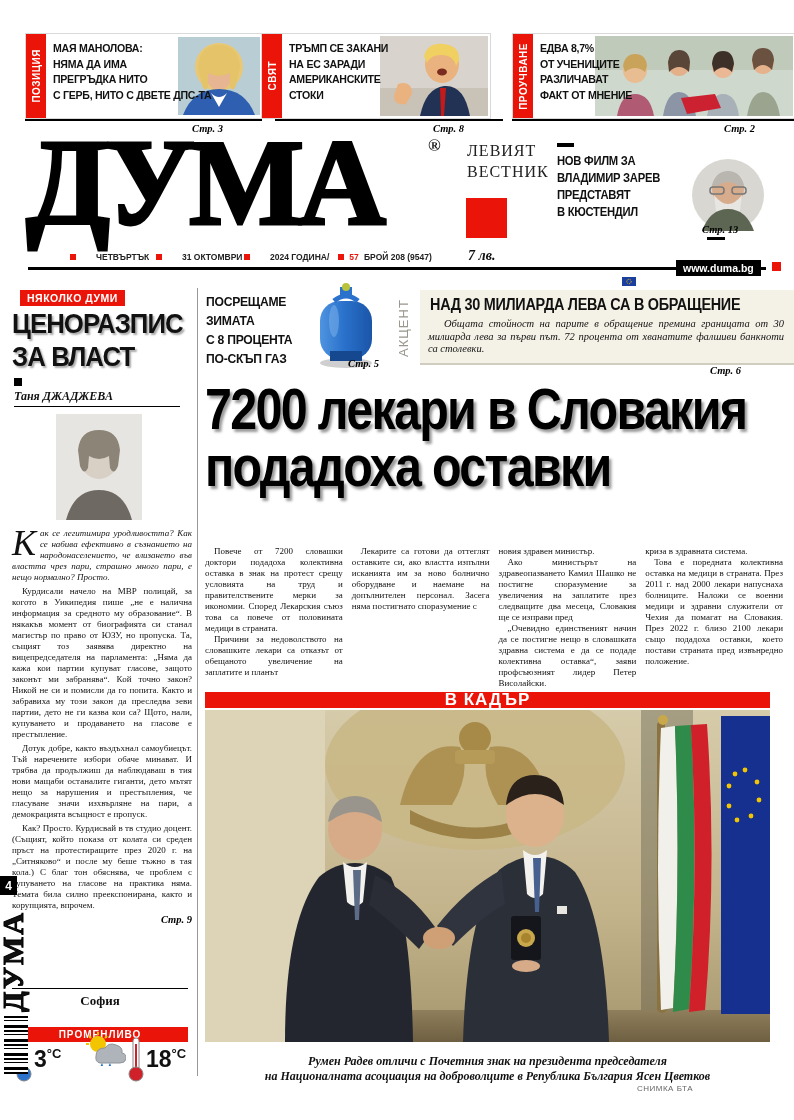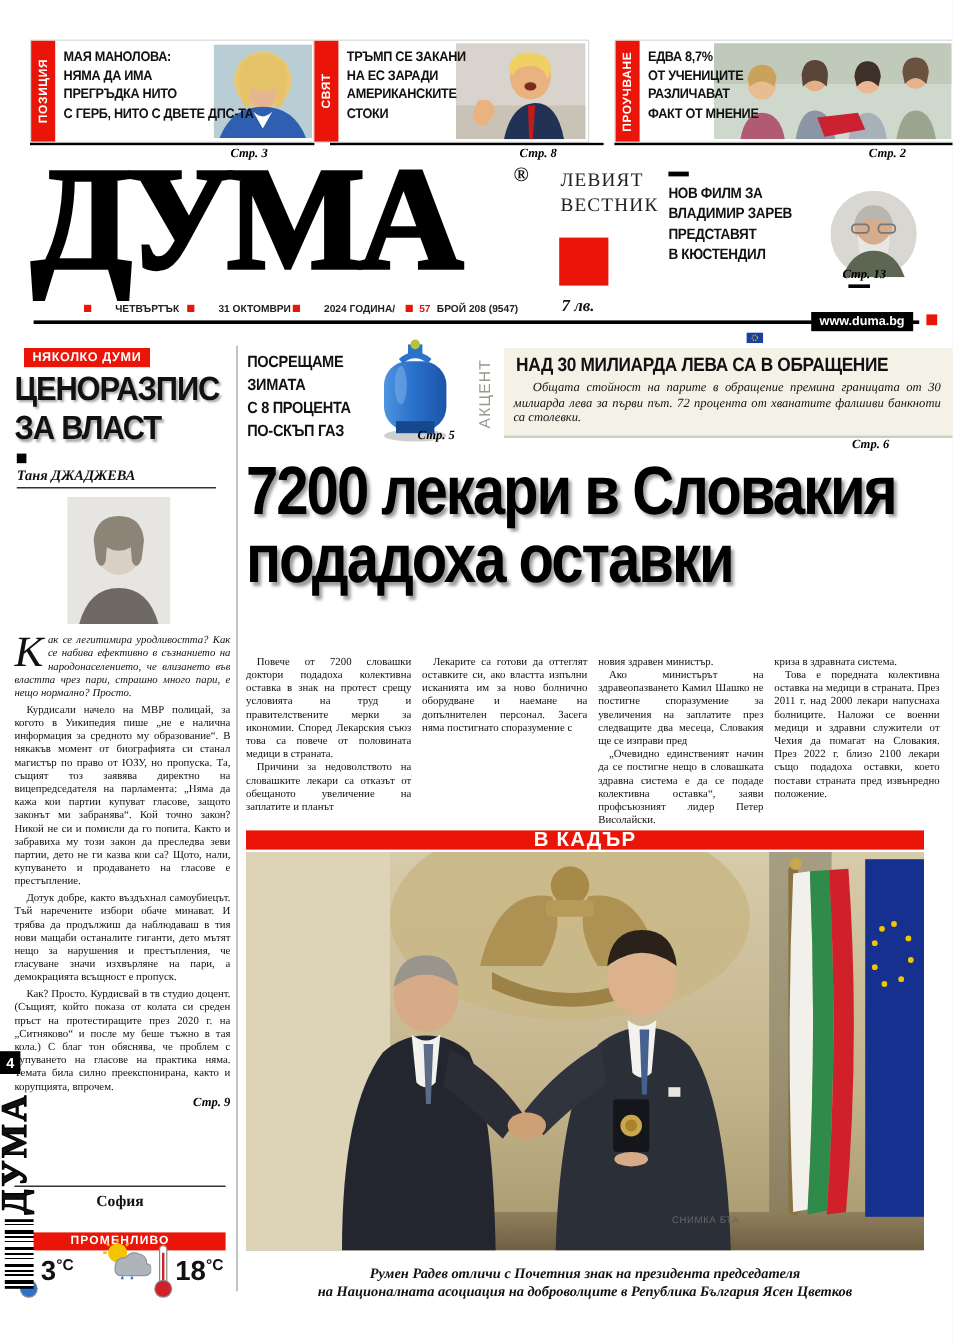--- a/index.html
+++ b/index.html
@@ -294,21 +294,21 @@
     <ellipse cx="234" cy="228" rx="16" ry="11" fill="#cf9f76"></ellipse>
 
     <g>
       <rect x="306" y="206" width="30" height="44" rx="3" fill="#15151c"></rect>
       <circle cx="321" cy="228" r="9" fill="#c9a84c"></circle>
       <circle cx="321" cy="228" r="5" fill="#a8842e"></circle>
       <ellipse cx="321" cy="256" rx="14" ry="6" fill="#d7ab87"></ellipse>
     </g>
   </svg>
 
-  <div class="abs" style="left:560px;top:1012px;width:210px;text-align:left;font-size:8px;color:#666;letter-spacing:.5px;">СНИМКА БТА</div>
+  <div class="abs" style="left:560px;top:1084px;width:210px;text-align:center;font-size:8px;color:#666;letter-spacing:.5px;">СНИМКА БТА</div>
   <div class="abs serif preline" style="left:205px;top:1054px;width:565px;font-size:12px;font-style:italic;font-weight:bold;line-height:15px;text-align:center;">Румен Радев отличи с Почетния знак на президента председателя
 на Националната асоциация на доброволците в Република България Ясен Цветков</div>
 
   <div class="abs" style="left:12px;top:988px;width:176px;height:1px;background:#000;"></div>
   <div class="abs serif" style="left:12px;top:993px;width:176px;text-align:center;font-size:13px;font-weight:bold;">София</div>
   <div class="abs redbg" style="left:12px;top:1011px;width:176px;height:15px;color:#fff;font-weight:bold;font-size:10px;display:flex;align-items:center;justify-content:center;letter-spacing:1px;margin-top:16px;">ПРОМЕНЛИВО</div>
 
   <svg class="abs" style="left:16px;top:1036px;" width="16" height="46" viewBox="0 0 16 46">
     <rect x="5" y="2" width="6" height="32" rx="3" fill="#fff" stroke="#888"></rect>
     <rect x="7" y="18" width="2" height="16" fill="#2a72cc"></rect>

